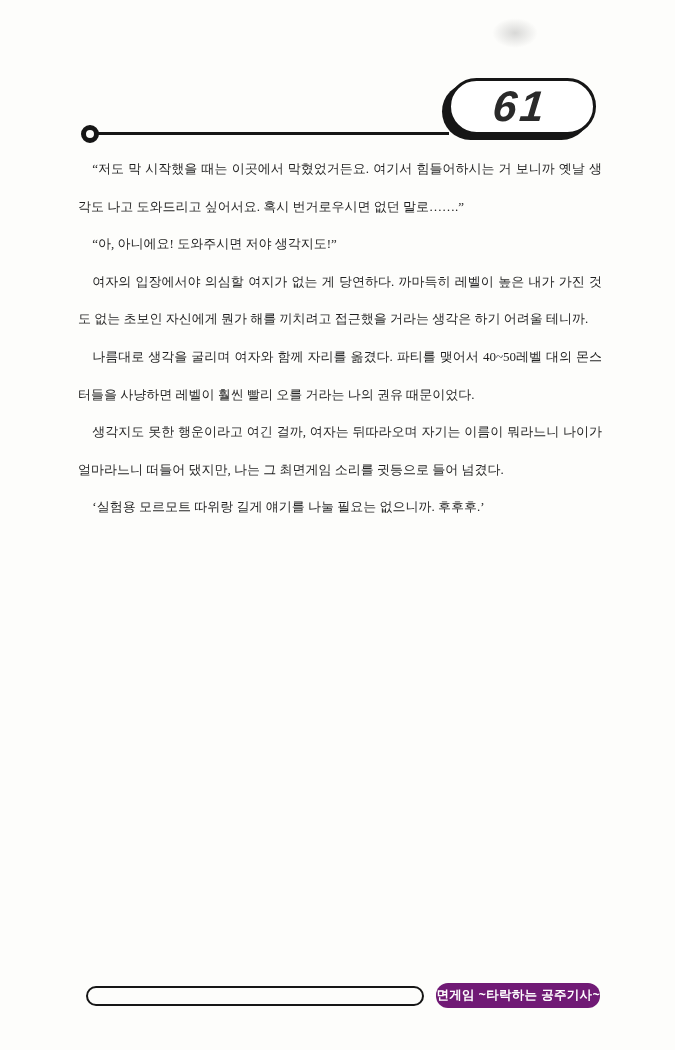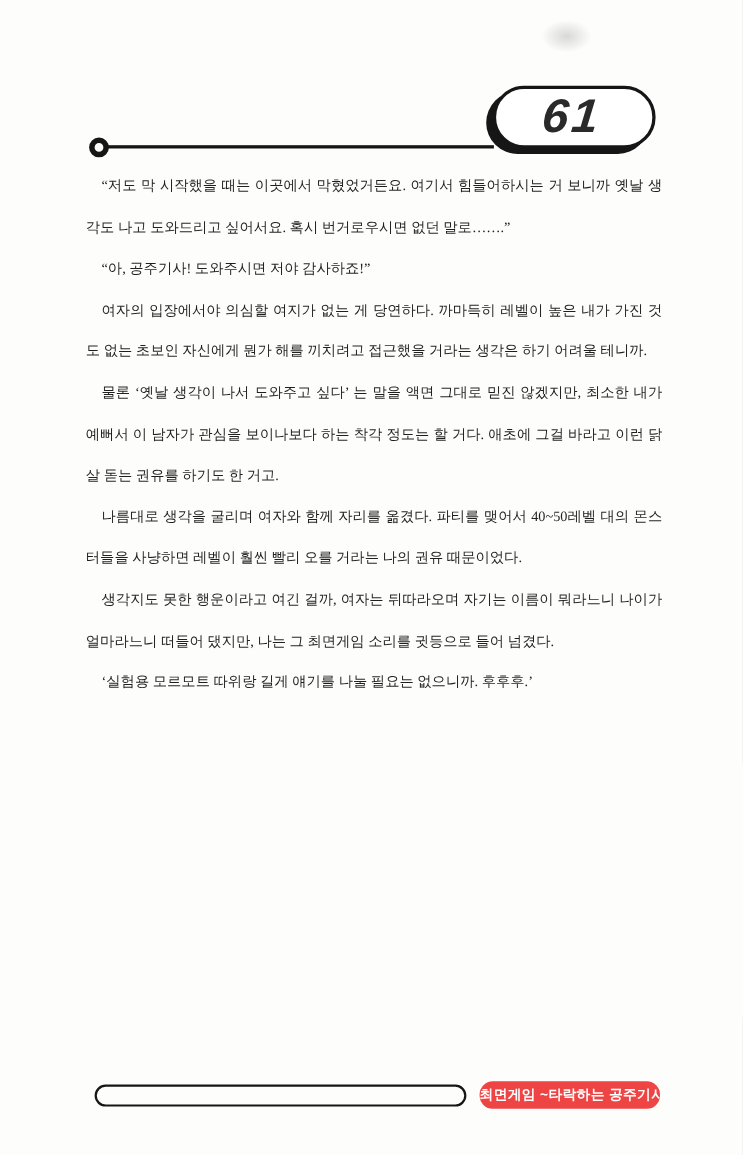--- a/index.html
+++ b/index.html
@@ -66,24 +66,24 @@
   .footer-pill {
     position: absolute; left: 86px; top: 986px;
     width: 334px; height: 16px;
     border: 2px solid #161616;
     border-radius: 11px;
     background: #fdfdfb;
   }
   .footer-badge {
     position: absolute; left: 436px; top: 983px;
     width: 164px; height: 25px;
-    background: #ef4444;
+    background: #701a75;
     border-radius: 12px;
     color: #ffffff;
-    display: flex; align-items: center; justify-content: flex-start;
+    display: flex; align-items: center; justify-content: flex-end;
     font-family: "Liberation Sans", "DejaVu Sans", sans-serif;
     font-size: 12.5px; font-weight: bold;
     letter-spacing: 0.3px;
     white-space: nowrap;
   }
 </style>
 </head>
 <body>
 
 <div class="page">
@@ -91,23 +91,22 @@
   <div class="scan-smudge"></div>
 
   <div class="header-dot"></div>
   <div class="header-rule"></div>
   <div class="page-pill">
     <span class="page-num">61</span>
   </div>
 
   <div class="body-text">
       <p class="para">“저도 막 시작했을 때는 이곳에서 막혔었거든요. 여기서 힘들어하시는 거 보니까 옛날 생각도 나고 도와드리고 싶어서요. 혹시 번거로우시면 없던 말로…….”</p>
-      <p class="para">“아, 공주기사! 도와주시면 저야 감사하죠!”</p>
+      <p class="para">“아, 아니에요! 도와주시면 저야 생각지도!”</p>
       <p class="para">여자의 입장에서야 의심할 여지가 없는 게 당연하다. 까마득히 레벨이 높은 내가 가진 것도 없는 초보인 자신에게 뭔가 해를 끼치려고 접근했을 거라는 생각은 하기 어려울 테니까.</p>
-      <p class="para">물론 ‘옛날 생각이 나서 도와주고 싶다’ 는 말을 액면 그대로 믿진 않겠지만, 최소한 내가 예뻐서 이 남자가 관심을 보이나보다 하는 착각 정도는 할 거다. 애초에 그걸 바라고 이런 닭살 돋는 권유를 하기도 한 거고.</p>
       <p class="para">나름대로 생각을 굴리며 여자와 함께 자리를 옮겼다. 파티를 맺어서 40~50레벨 대의 몬스터들을 사냥하면 레벨이 훨씬 빨리 오를 거라는 나의 권유 때문이었다.</p>
       <p class="para">생각지도 못한 행운이라고 여긴 걸까, 여자는 뒤따라오며 자기는 이름이 뭐라느니 나이가 얼마라느니 떠들어 댔지만, 나는 그 최면게임 소리를 귓등으로 들어 넘겼다.</p>
       <p class="para">‘실험용 모르모트 따위랑 길게 얘기를 나눌 필요는 없으니까. 후후후.’</p>
     </div>
 
   <div class="footer-pill"></div>
   <div class="footer-badge">
     <span>최면게임 ~타락하는 공주기사~</span>
   </div>
 

